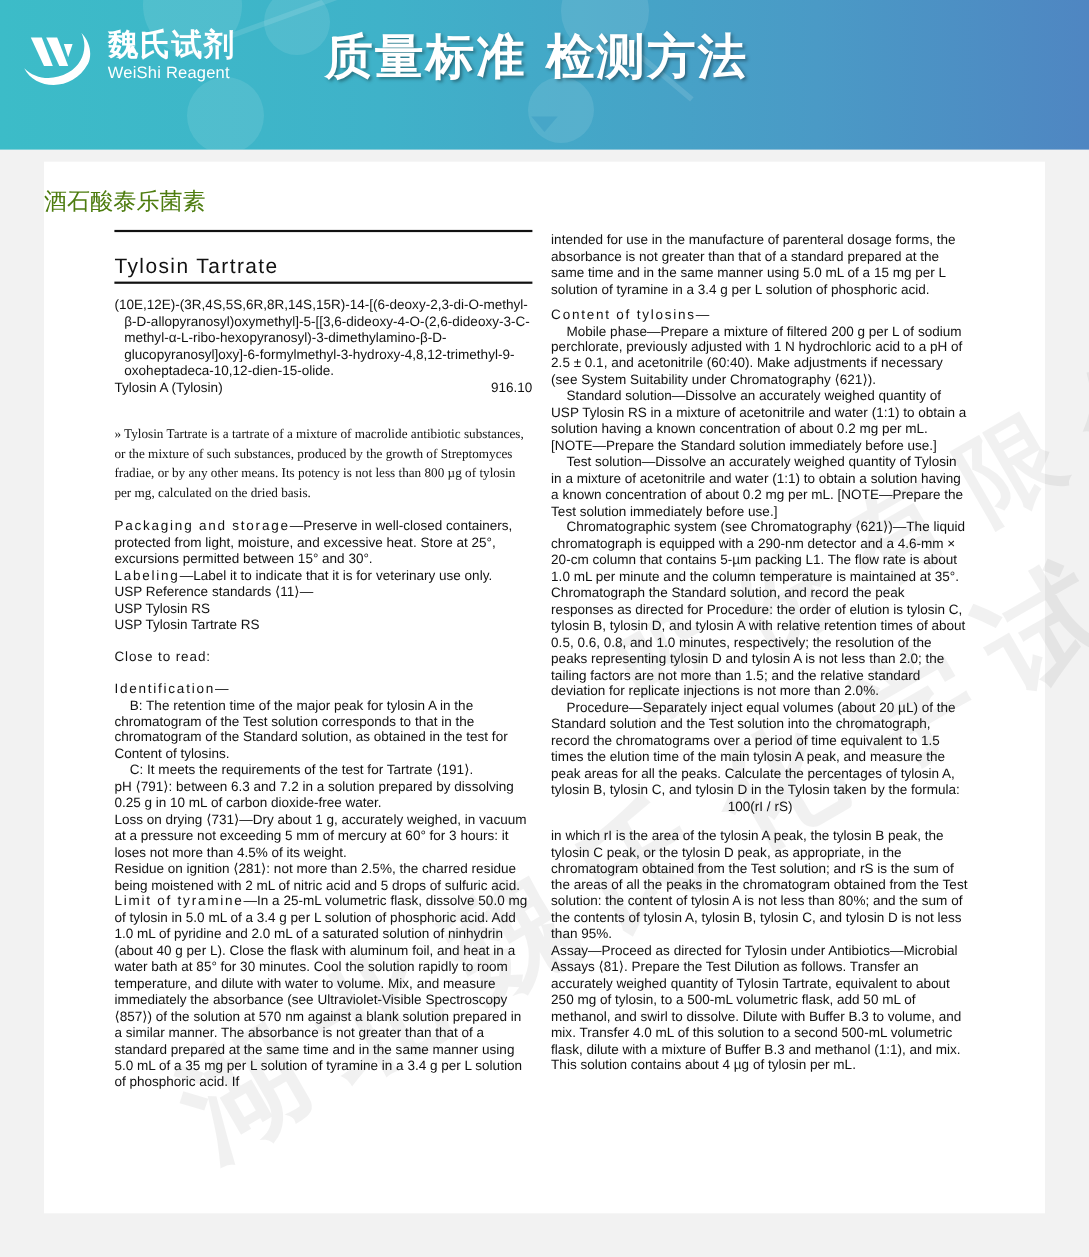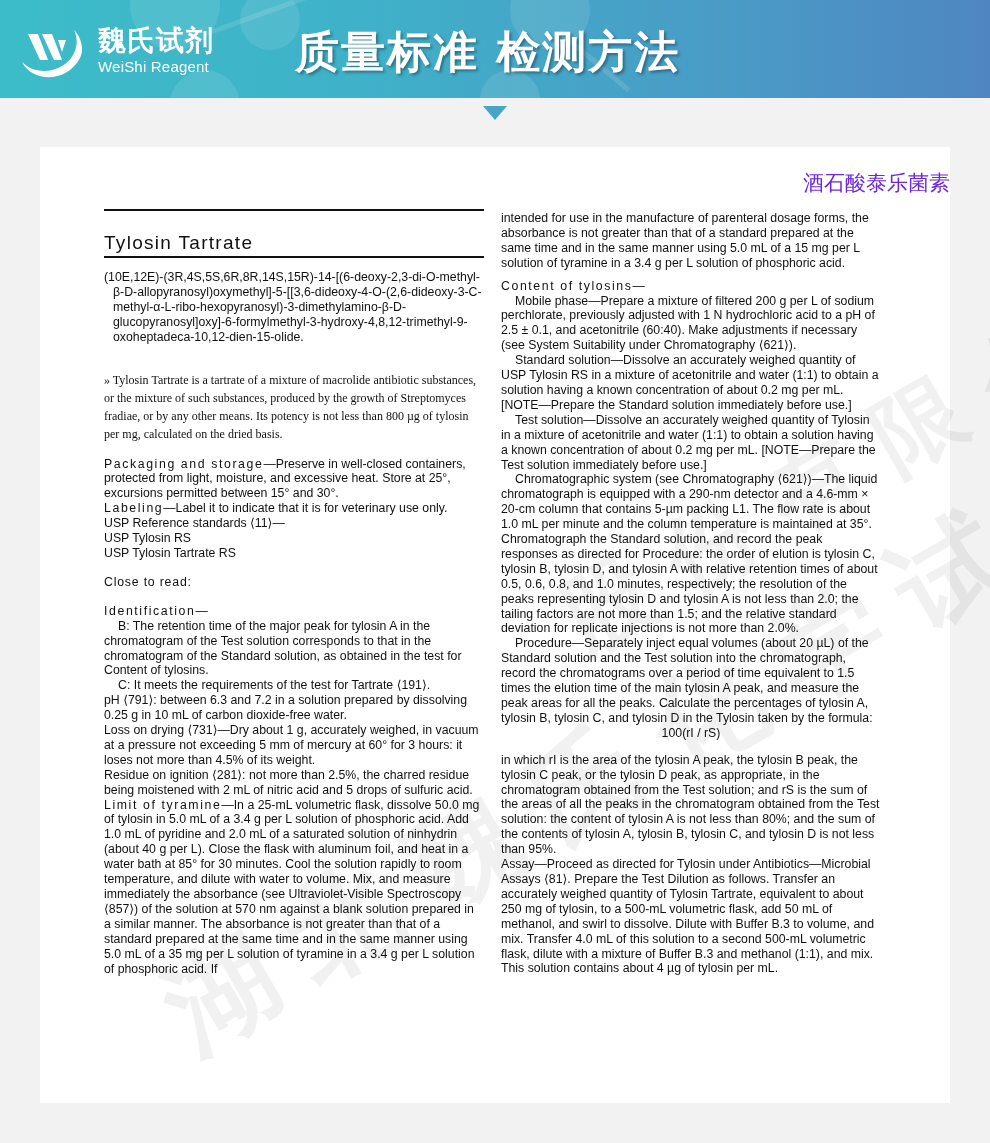--- a/index.html
+++ b/index.html
@@ -3,21 +3,21 @@
   <meta charset="utf-8">
   <style>
     html, body { margin: 0; padding: 0; }
     body {
       width: 990px; height: 1143px; overflow: hidden;
       background: #f2f2f2;
       font-family: "Liberation Sans", sans-serif;
       position: relative;
     }
     .banner {
-      position: absolute; left: 0; top: 0; width: 990px; height: 98px;
+      position: absolute; left: 0; top: 0; width: 990px; height: 136px;
       background: linear-gradient(90deg, #3cbcc8 0%, #3fb2c9 35%, #4a9ac6 75%, #4f86c2 100%);
       overflow: hidden;
     }
     .bubble { position: absolute; border-radius: 50%; background: rgba(255,255,255,0.10); }
     .stick { position: absolute; height: 5px; background: rgba(255,255,255,0.12); transform-origin: left center; }
     .banner-arrow {
       position: absolute; left: 483px; top: 106px; width: 0; height: 0;
       border-left: 12px solid transparent; border-right: 12px solid transparent;
       border-top: 14px solid #47a6c8;
     }
@@ -36,22 +36,22 @@
       position: absolute; left: 295px; top: 24px; color: #fff;
       font-size: 44px; font-weight: bold; letter-spacing: 2px; line-height: 56px;
       text-shadow: 2px 2px 3px rgba(0,0,0,0.35);
       font-family: "DejaVu Sans", sans-serif;
     }
     .card {
       position: absolute; left: 40px; top: 147px; width: 910px; height: 956px;
       background: #ffffff;
     }
     .cn-title {
-      position: absolute; left: 0; top: 22px; width: 910px; text-align: right;
-      font-size: 21px; color: #6d28d9; font-family: Liberation Serif, serif;
+      position: absolute; left: 0; top: 22px; width: 910px; text-align: left;
+      font-size: 21px; color: #4d7c0f; font-family: Liberation Serif, serif;
     }
     .col { position: absolute; top: 62px; width: 380px; color: #111; font-size: 12.3px; line-height: 14.9px; }
     .col.left { left: 64px; }
     .col.right { left: 461px; top: 64px; }
     .mono-title {
       border-top: 2px solid #111; border-bottom: 2px solid #111;
       padding: 21px 0 2px 0; font-size: 19px; letter-spacing: 1.3px; line-height: 22px; margin-bottom: 12px;
     }
     .p { margin: 0; }
     .hang { padding-left: 9px; text-indent: -9px; }
@@ -98,20 +98,24 @@
 <div class="card">
   <div class="watermark" style="left:60px;top:520px;">湖北魏氏化学试剂</div>
   <div class="watermark" style="left:480px;top:240px;font-size:90px;">股份有限公司</div>
 
   <div class="cn-title">酒石酸泰乐菌素</div>
 
   <div class="col left">
     <div class="mono-title">Tylosin Tartrate</div>
 
     <p class="p hang">(10E,12E)-(3R,4S,5S,6R,8R,14S,15R)-14-[(6-deoxy-2,3-di-O-methyl-β-D-allopyranosyl)oxymethyl]-5-[[3,6-dideoxy-4-O-(2,6-dideoxy-3-C-methyl-α-L-ribo-hexopyranosyl)-3-dimethylamino-β-D-glucopyranosyl]oxy]-6-formylmethyl-3-hydroxy-4,8,12-trimethyl-9-oxoheptadeca-10,12-dien-15-olide.</p>
+    <div class="row2">
+      <span>Tylosin A (Tylosin)</span>
+      <span>916.10</span>
+    </div>
 
     <p class="p big">» Tylosin Tartrate is a tartrate of a mixture of macrolide antibiotic substances, or the mixture of such substances, produced by the growth of Streptomyces fradiae, or by any other means. Its potency is not less than 800 µg of tylosin per mg, calculated on the dried basis.</p>
 
     <p class="p"><span class="sp">Packaging and storage</span><span>—Preserve in well-closed containers, protected from light, moisture, and excessive heat. Store at 25°, excursions permitted between 15° and 30°.</span></p>
     <p class="p"><span class="sp">Labeling</span><span>—Label it to indicate that it is for veterinary use only.</span></p>
     <p class="p">USP Reference standards ⟨11⟩—</p>
     <p class="p">USP Tylosin RS</p>
     <p class="p">USP Tylosin Tartrate RS</p>
 
     <div class="gap"></div>

